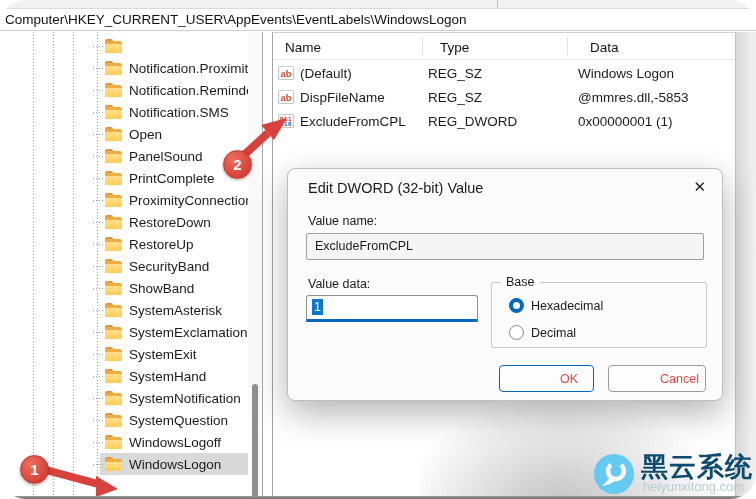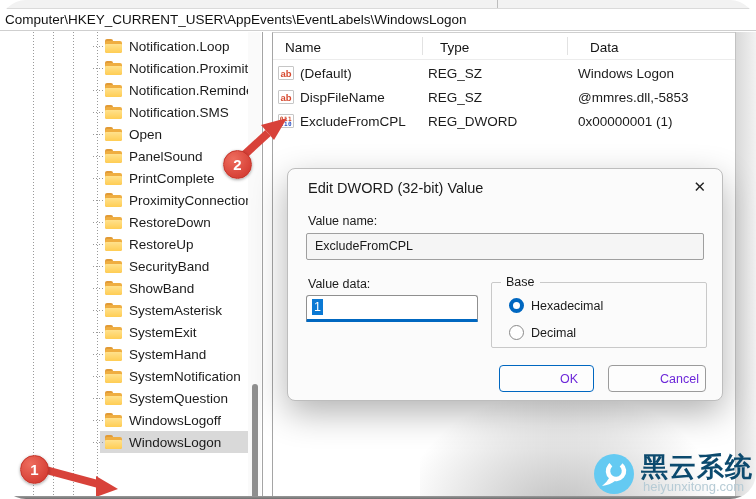--- a/index.html
+++ b/index.html
@@ -54,21 +54,21 @@
     box-sizing:border-box;line-height:25px;padding-left:8px;color:#1a1a1a;}
   #fld-vdata{position:absolute;left:18px;top:126px;width:172px;height:27px;background:#fff;border:1px solid #8f8f8f;border-bottom:3px solid #0067C0;
     border-radius:3px 3px 1px 1px;box-sizing:border-box;line-height:23px;padding-left:5px;}
   #fld-vdata .selword{background:#0b79d4;color:#fff;padding:1px 2px;}
   #grp-base{position:absolute;left:203px;top:113px;width:216px;height:66px;border:1px solid #c9c9c9;border-radius:2px;box-sizing:border-box;}
   #grp-base .legend{position:absolute;top:-8px;left:9px;background:#fbfbfb;padding:0 5px;font-size:12.5px;}
   .radio-row{position:absolute;left:17px;display:flex;align-items:center;gap:7px;font-size:12.5px;}
   .rdot{width:15px;height:15px;border-radius:50%;background:#fff;box-sizing:border-box;}
   .rdot.on{border:4.5px solid #0067C0;}
   .rdot.off{border:1.5px solid #8a8a8a;}
-  .dbtn{position:absolute;top:196px;height:27px;background:#fdfdfd;border-radius:4px;font-size:12.5px;color:#6d28d9;
+  .dbtn{position:absolute;top:196px;height:27px;background:#fdfdfd;border-radius:4px;font-size:12.5px;color:#ef4444;
     display:flex;align-items:center;justify-content:center;box-sizing:border-box;cursor:pointer;padding-left:45px;}
   #btn-ok{left:211px;width:95px;border:1px solid #0067C0;}
   #btn-cancel{left:320px;width:98px;border:1px solid #9b9b9b;}
 
   
   #right-edge{position:absolute;left:735px;top:32px;width:21px;bottom:3px;border-left:1px solid #c2c2c2;
     background:linear-gradient(to right,#d9d9d9,#f3f3f3);}
   #bottom-edge{position:absolute;left:0;top:496px;width:756px;height:3px;background:linear-gradient(#9a9a9a,#6f6f6f);}
   #corner-grad{position:absolute;left:420px;top:380px;width:316px;height:116px;pointer-events:none;
     background:radial-gradient(ellipse at 45% 115%,rgba(140,140,140,.55),rgba(140,140,140,0) 65%);}
@@ -101,21 +101,20 @@
     <span class="guide" style="left:33px"></span>
     <span class="guide" style="left:53px"></span>
     <span class="guide" style="left:73px"></span>
     <span class="guide" style="left:97px"></span>
     <div id="tree-items">
       <div class="trow">
           <span class="conn"></span>
           <span class="folder">
             <i></i>
           </span>
-          <span class="tl">Notification.Loop</span>
         </div>
       <div class="trow">
           <span class="conn"></span>
           <span class="folder">
             <i></i>
           </span>
           <span class="tl">Notification.Proximity</span>
         </div>
       <div class="trow">
           <span class="conn"></span>
@@ -186,20 +185,27 @@
             <i></i>
           </span>
           <span class="tl">ShowBand</span>
         </div>
       <div class="trow">
           <span class="conn"></span>
           <span class="folder">
             <i></i>
           </span>
           <span class="tl">SystemAsterisk</span>
+        </div>
+      <div class="trow">
+          <span class="conn"></span>
+          <span class="folder">
+            <i></i>
+          </span>
+          <span class="tl">SystemExclamation</span>
         </div>
       <div class="trow">
           <span class="conn"></span>
           <span class="folder">
             <i></i>
           </span>
           <span class="tl">SystemExit</span>
         </div>
       <div class="trow">
           <span class="conn"></span>

